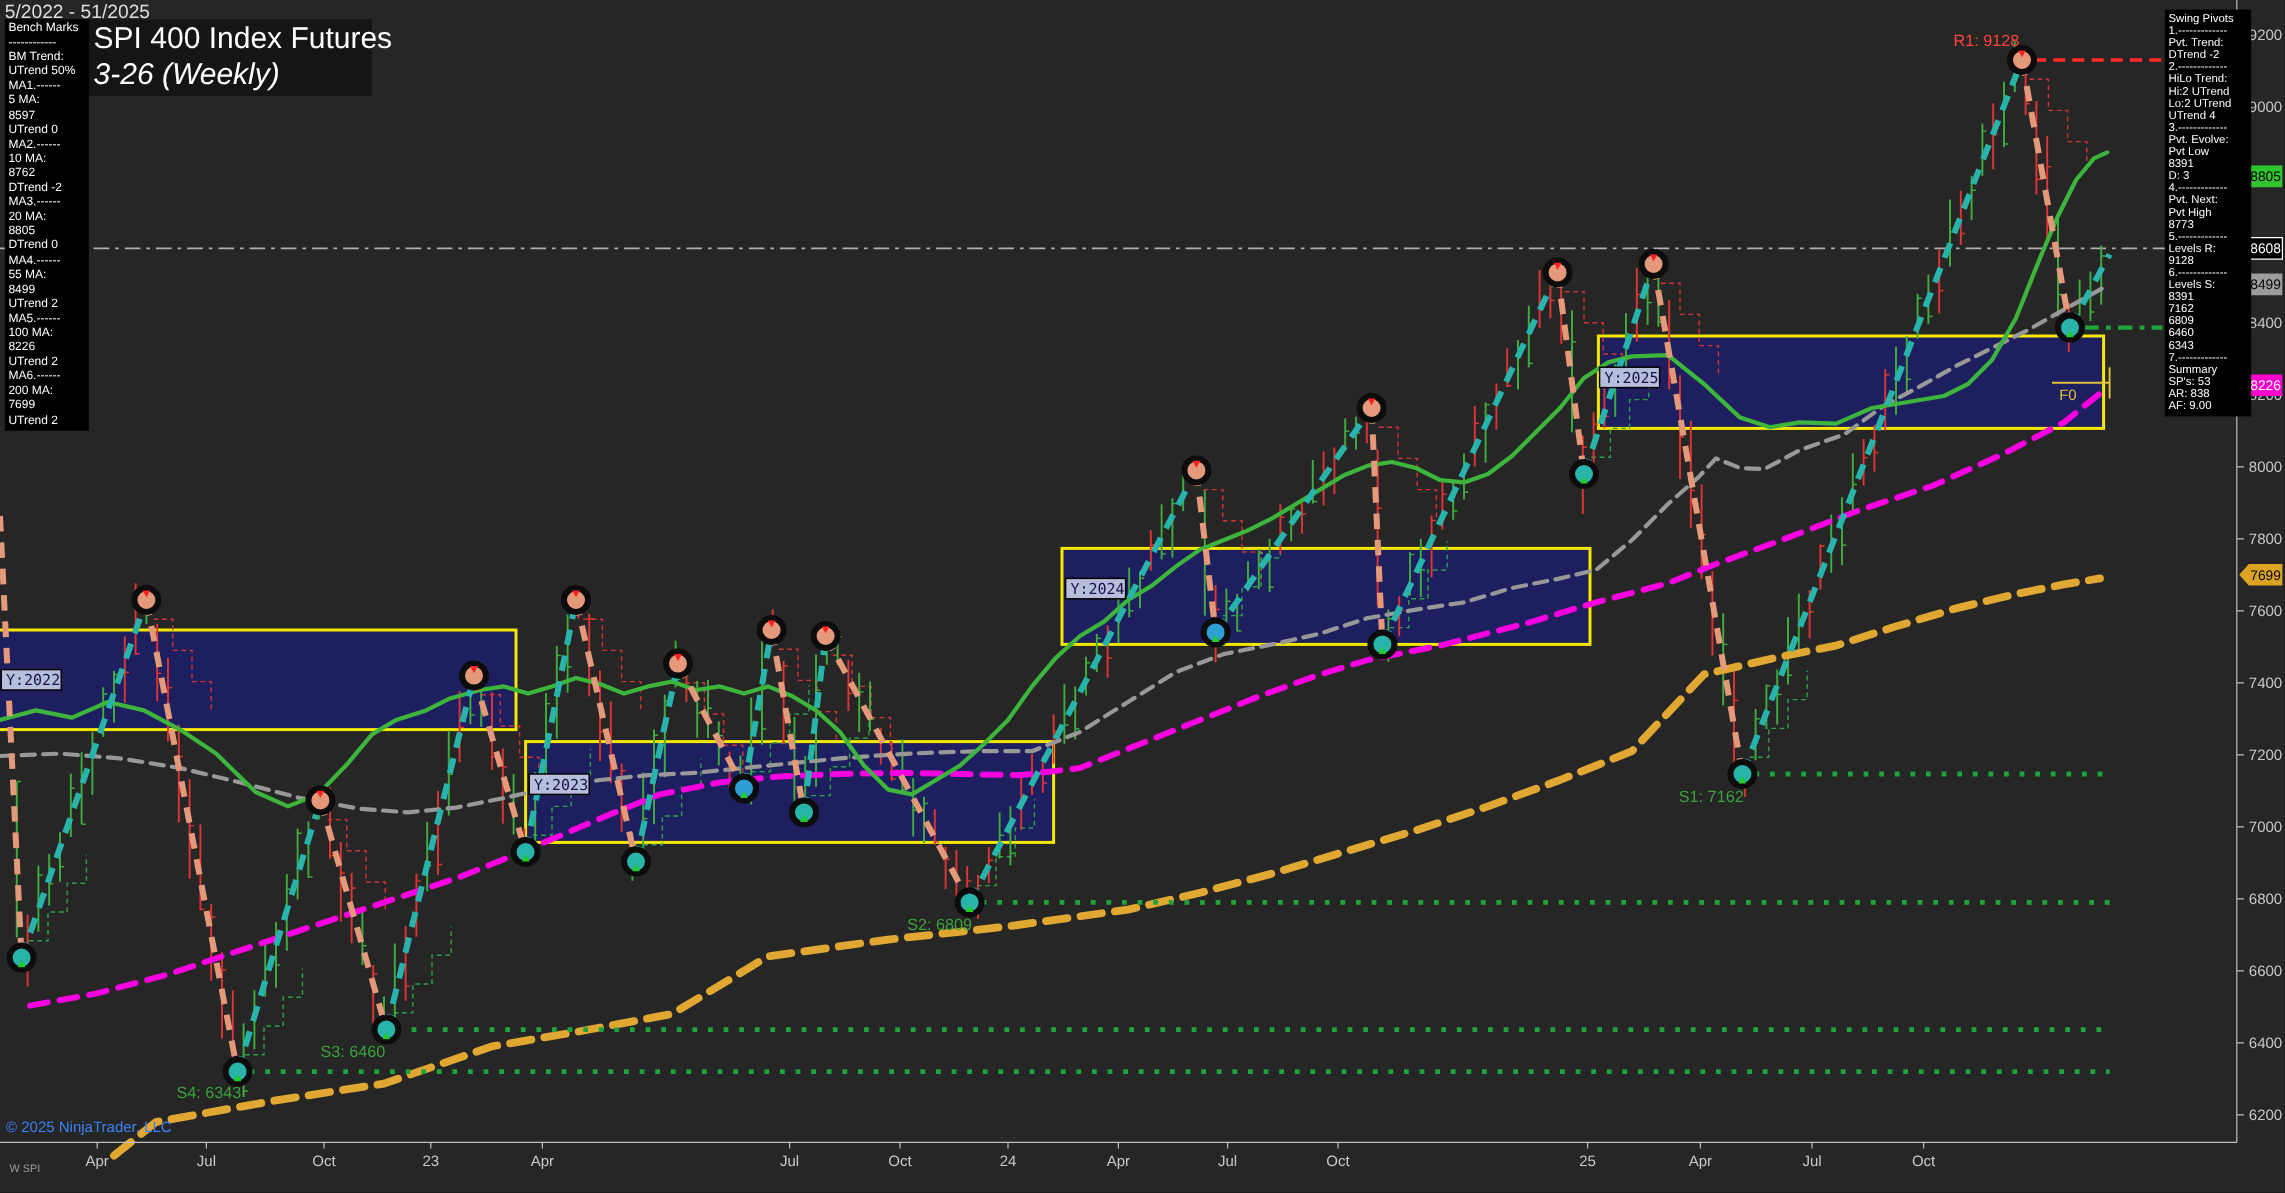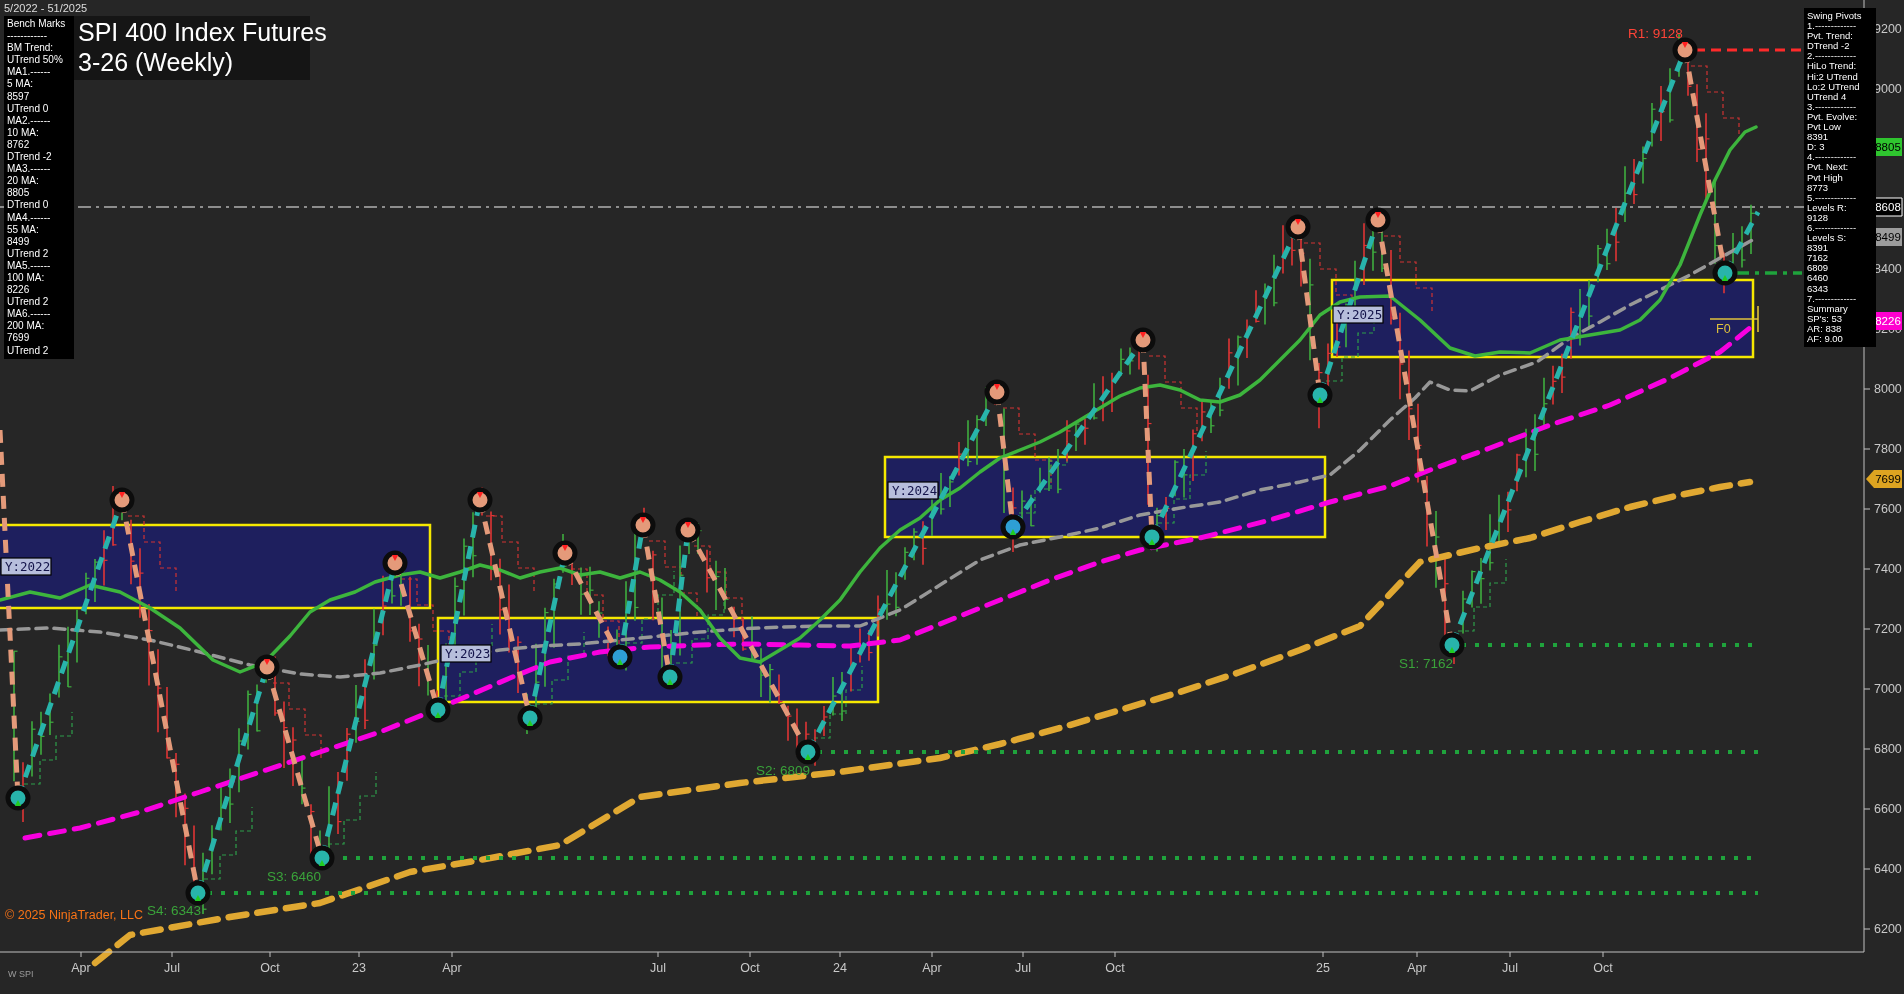--- a/index.html
+++ b/index.html
@@ -1,28 +1,28 @@
 <!DOCTYPE html>
 <html><head>
 <meta charset="utf-8">
 <style>
   html,body{margin:0;padding:0;background:#111;}
   .stage{position:relative;width:1904px;height:994px;background:#262626;overflow:hidden;
          font-family:"Liberation Sans",sans-serif;}
   #chart-svg{position:absolute;left:0;top:0;}
-  .date-range{position:absolute;left:4px;top:2px;color:#ddd;font-size:11px;z-index:5;}
+  .date-range{position:absolute;left:4px;top:2px;color:#ddd;font-size:16px;z-index:5;}
   .title-box{position:absolute;left:8px;top:16px;width:302px;height:64px;
              background:rgba(8,8,8,0.55);z-index:3;}
   .title-box .t1,.title-box .t2{position:absolute;left:70px;color:#fff;font-size:25px;white-space:nowrap;}
   .title-box .t1{top:2px;}
-  .title-box .t2{top:32px;}
+  .title-box .t2{top:32px;font-style:italic;}
   .panel{position:absolute;background:#000;color:#fff;z-index:4;white-space:pre;}
   .panel-bm{left:4px;top:16px;width:64px;font-size:10px;line-height:12.1px;padding:2px 3px;}
   .panel-sp{left:1792px;top:8px;width:66px;font-size:9.5px;line-height:10.1px;padding:3px 3px;margin-left:12px;}
-  .copyright{position:absolute;left:5px;top:908px;color:#f97316;font-size:12.5px;z-index:5;}
+  .copyright{position:absolute;left:5px;top:932px;color:#3b82f6;font-size:12.5px;z-index:5;}
   .tab-label{position:absolute;left:8px;top:969px;color:#9a9a9a;font-size:9px;z-index:5;}
   .brand{position:absolute;right:6px;top:972px;color:#e8492a;font-size:17px;font-weight:bold;
          letter-spacing:0.5px;z-index:5;margin-top:44px;}
 </style>
 </head>
 <body>
 
 <div class="stage">
   <svg id="chart-svg" width="1904" height="994">
       <rect x="-12" y="525" width="442" height="83" fill="#1e1f5e" stroke="#f5e800" stroke-width="2.5"></rect>

